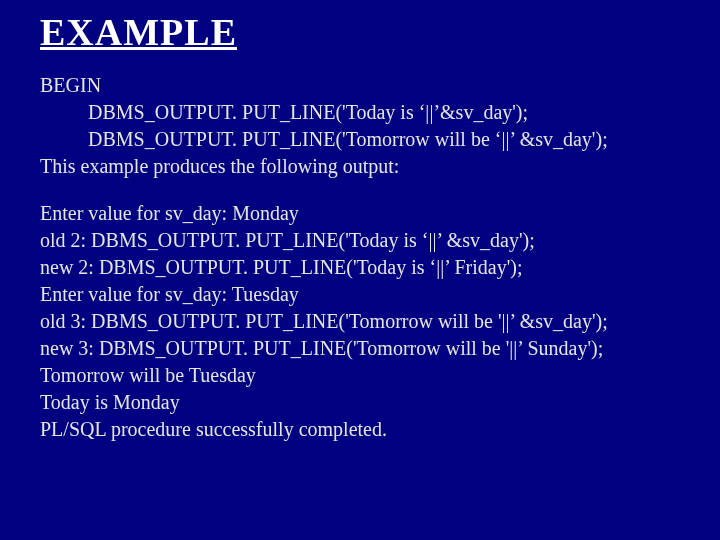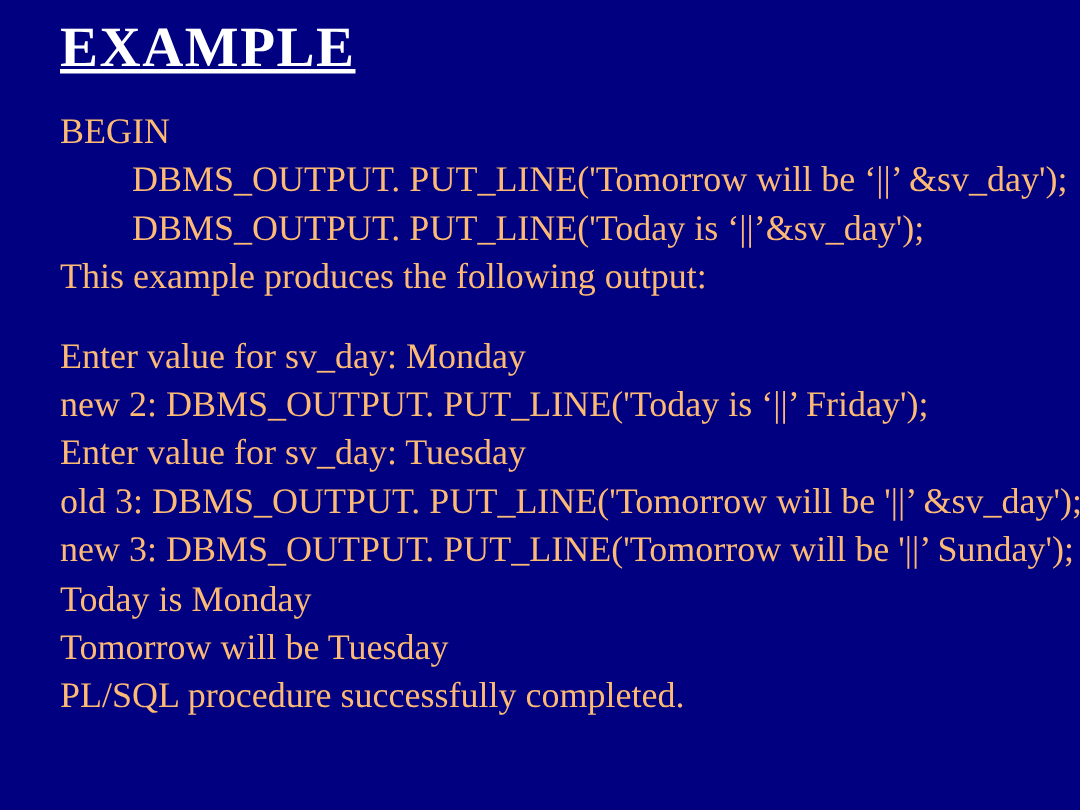--- a/index.html
+++ b/index.html
@@ -20,53 +20,54 @@
   }
   .title {
     color: #ffffff;
     font-size: 38px;
     font-weight: bold;
     text-decoration: underline;
     margin: 0 0 18px 0;
     letter-spacing: 1px;
   }
   .block {
-    font-size: 24px;
+    font-size: 20px;
     line-height: 1.35;
-    color: #fdba74;
+    color: #e5e5e5;
   }
   .line {
     display: block;
     white-space: pre;
   }
   .indent {
     padding-left: 48px;
   }
   .gap {
     height: 20px;
   }
 </style>
 </head>
 <body>
 
 <div class="slide">
   <div class="title">EXAMPLE</div>
 
   <div class="block">
     <span class="line">BEGIN</span>
+    <span class="line indent">DBMS_OUTPUT. PUT_LINE('Today is ‘||’&amp;sv_day');</span>
     <span class="line indent">DBMS_OUTPUT. PUT_LINE('Tomorrow will be ‘||’ &amp;sv_day');</span>
-    <span class="line indent">DBMS_OUTPUT. PUT_LINE('Today is ‘||’&amp;sv_day');</span>
     <span class="line">This example produces the following output:</span>
   </div>
 
   <div class="gap"></div>
 
   <div class="block">
     <span class="line">Enter value for sv_day: Monday</span>
+    <span class="line">old 2: DBMS_OUTPUT. PUT_LINE('Today is ‘||’ &amp;sv_day');</span>
     <span class="line">new 2: DBMS_OUTPUT. PUT_LINE('Today is ‘||’ Friday');</span>
     <span class="line">Enter value for sv_day: Tuesday</span>
     <span class="line">old 3: DBMS_OUTPUT. PUT_LINE('Tomorrow will be '||’ &amp;sv_day');</span>
     <span class="line">new 3: DBMS_OUTPUT. PUT_LINE('Tomorrow will be '||’ Sunday');</span>
+    <span class="line">Tomorrow will be Tuesday</span>
     <span class="line">Today is Monday</span>
-    <span class="line">Tomorrow will be Tuesday</span>
     <span class="line">PL/SQL procedure successfully completed.</span>
   </div>
 </div>
 
 </body></html>

